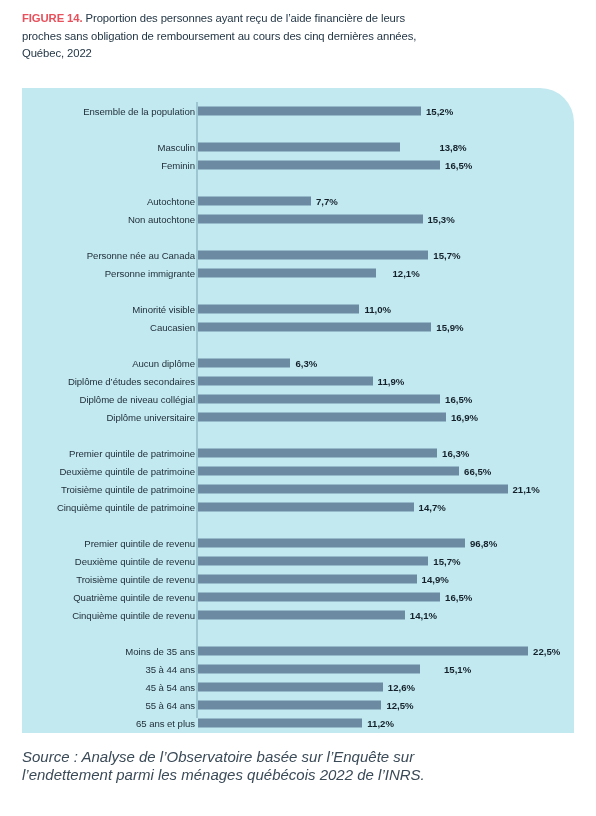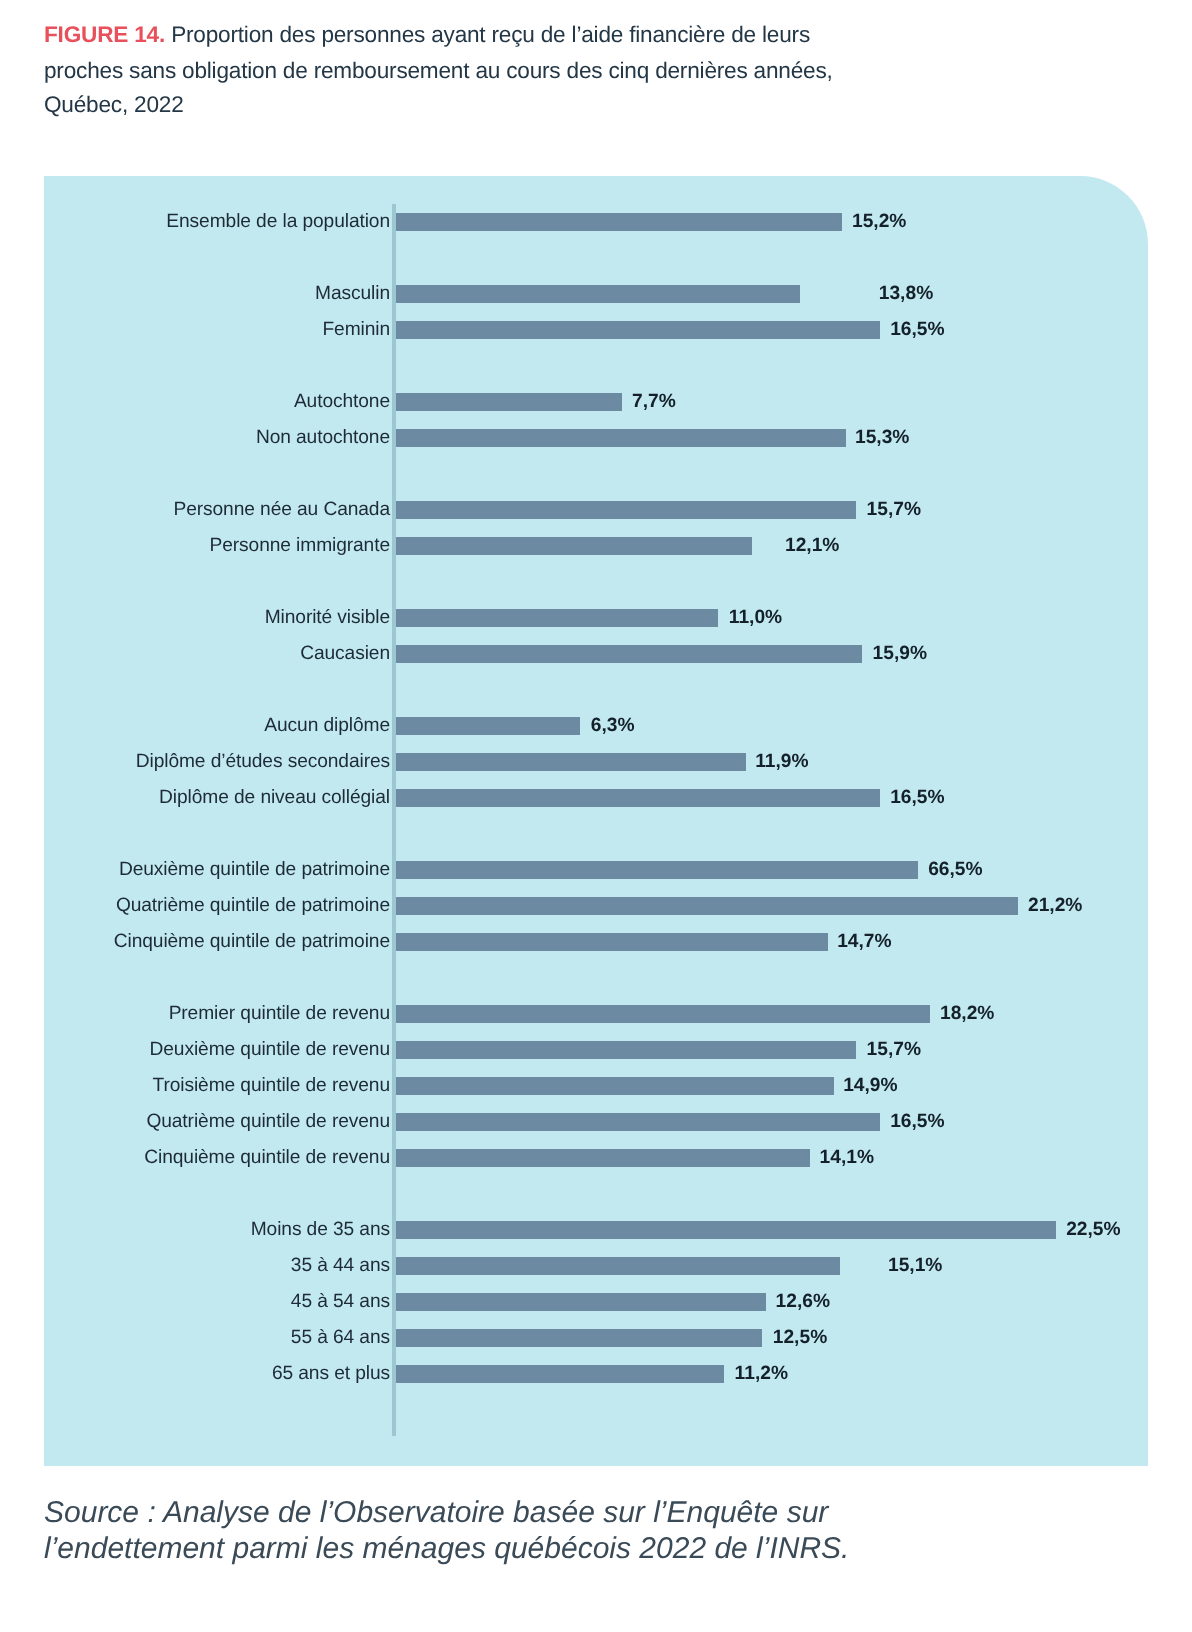--- a/index.html
+++ b/index.html
@@ -196,41 +196,51 @@
         <div class="row">
           <div class="row-label">Diplôme d’études secondaires</div>
           <div class="bar" style="width: 174.6px; background: rgb(108, 139, 163);"></div>
           <div class="bar-value" style="left: 355.6px;">11,9%</div>
         </div>
         <div class="row">
           <div class="row-label">Diplôme de niveau collégial</div>
           <div class="bar" style="width: 242.1px; background: rgb(108, 139, 163);"></div>
           <div class="bar-value" style="left: 423.1px;">16,5%</div>
         </div>
-        <div class="row spacer"></div>
+        <div class="row">
+          <div class="row-label">Diplôme universitaire</div>
+          <div class="bar" style="width: 247.9px; background: rgb(108, 139, 163);"></div>
+          <div class="bar-value" style="left: 428.9px;">16,9%</div>
+        </div>
+        <div class="row spacer"></div>
+        <div class="row">
+          <div class="row-label">Premier quintile de patrimoine</div>
+          <div class="bar" style="width: 239.1px; background: rgb(108, 139, 163);"></div>
+          <div class="bar-value" style="left: 420.1px;">16,3%</div>
+        </div>
         <div class="row">
           <div class="row-label">Deuxième quintile de patrimoine</div>
           <div class="bar" style="width: 261.1px; background: rgb(108, 139, 163);"></div>
           <div class="bar-value" style="left: 442.1px;">66,5%</div>
         </div>
         <div class="row">
-          <div class="row-label">Quatrième quintile de patrimoine</div>
-          <div class="bar" style="width: 311px; background: rgb(108, 139, 163);"></div>
-          <div class="bar-value" style="left: 492px;">21,2%</div>
+          <div class="row-label">Troisième quintile de patrimoine</div>
+          <div class="bar" style="width: 309.5px; background: rgb(108, 139, 163);"></div>
+          <div class="bar-value" style="left: 490.5px;">21,1%</div>
         </div>
         <div class="row">
           <div class="row-label">Cinquième quintile de patrimoine</div>
           <div class="bar" style="width: 215.6px; background: rgb(108, 139, 163);"></div>
           <div class="bar-value" style="left: 396.6px;">14,7%</div>
         </div>
         <div class="row spacer"></div>
         <div class="row">
           <div class="row-label">Premier quintile de revenu</div>
           <div class="bar" style="width: 267px; background: rgb(108, 139, 163);"></div>
-          <div class="bar-value" style="left: 448px;">18,2%</div>
+          <div class="bar-value" style="left: 448px;">96,8%</div>
         </div>
         <div class="row">
           <div class="row-label">Deuxième quintile de revenu</div>
           <div class="bar" style="width: 230.3px; background: rgb(108, 139, 163);"></div>
           <div class="bar-value" style="left: 411.3px;">15,7%</div>
         </div>
         <div class="row">
           <div class="row-label">Troisième quintile de revenu</div>
           <div class="bar" style="width: 218.6px; background: rgb(108, 139, 163);"></div>
           <div class="bar-value" style="left: 399.6px;">14,9%</div>

